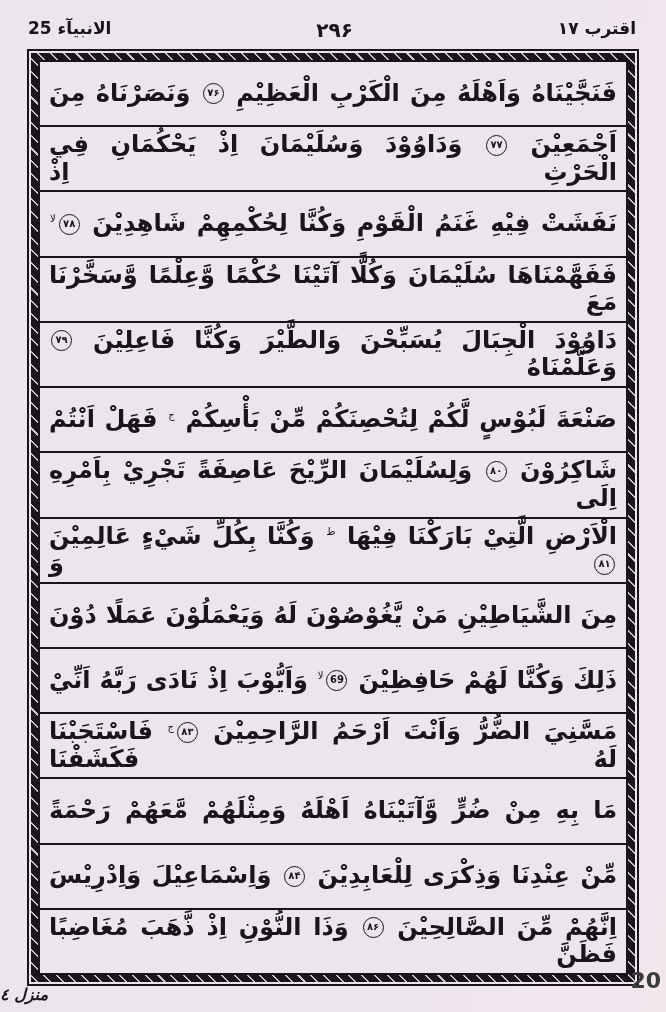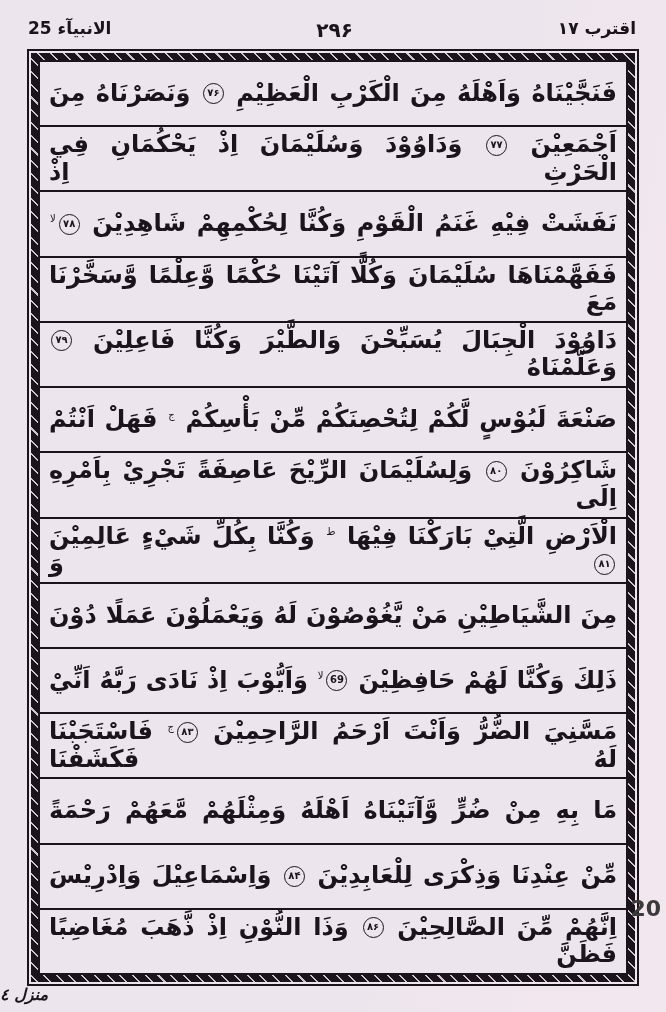--- a/index.html
+++ b/index.html
@@ -68,21 +68,21 @@
     font-size:10px;font-weight:bold;line-height:18px;
     text-align:center;text-align-last:center;
     vertical-align:middle;margin:0 2px;
   }
   .stop-mark{
     font-size:10px;font-weight:normal;
     vertical-align:super;margin:0 1px;
   }
   
   .margin-note{
-    position:absolute;right:5px;top:896px;
+    position:absolute;right:5px;top:968px;
     font-size:22px;font-weight:bold;color:var(--margin-ink);
     direction:ltr;
   }
   .footer{
     position:absolute;left:0;right:0;bottom:1px;height:26px;
     text-align:left;direction:rtl;
     font-size:16px;font-weight:bold;font-style:italic;color:var(--ink);
   }
 </style>
 </head>

